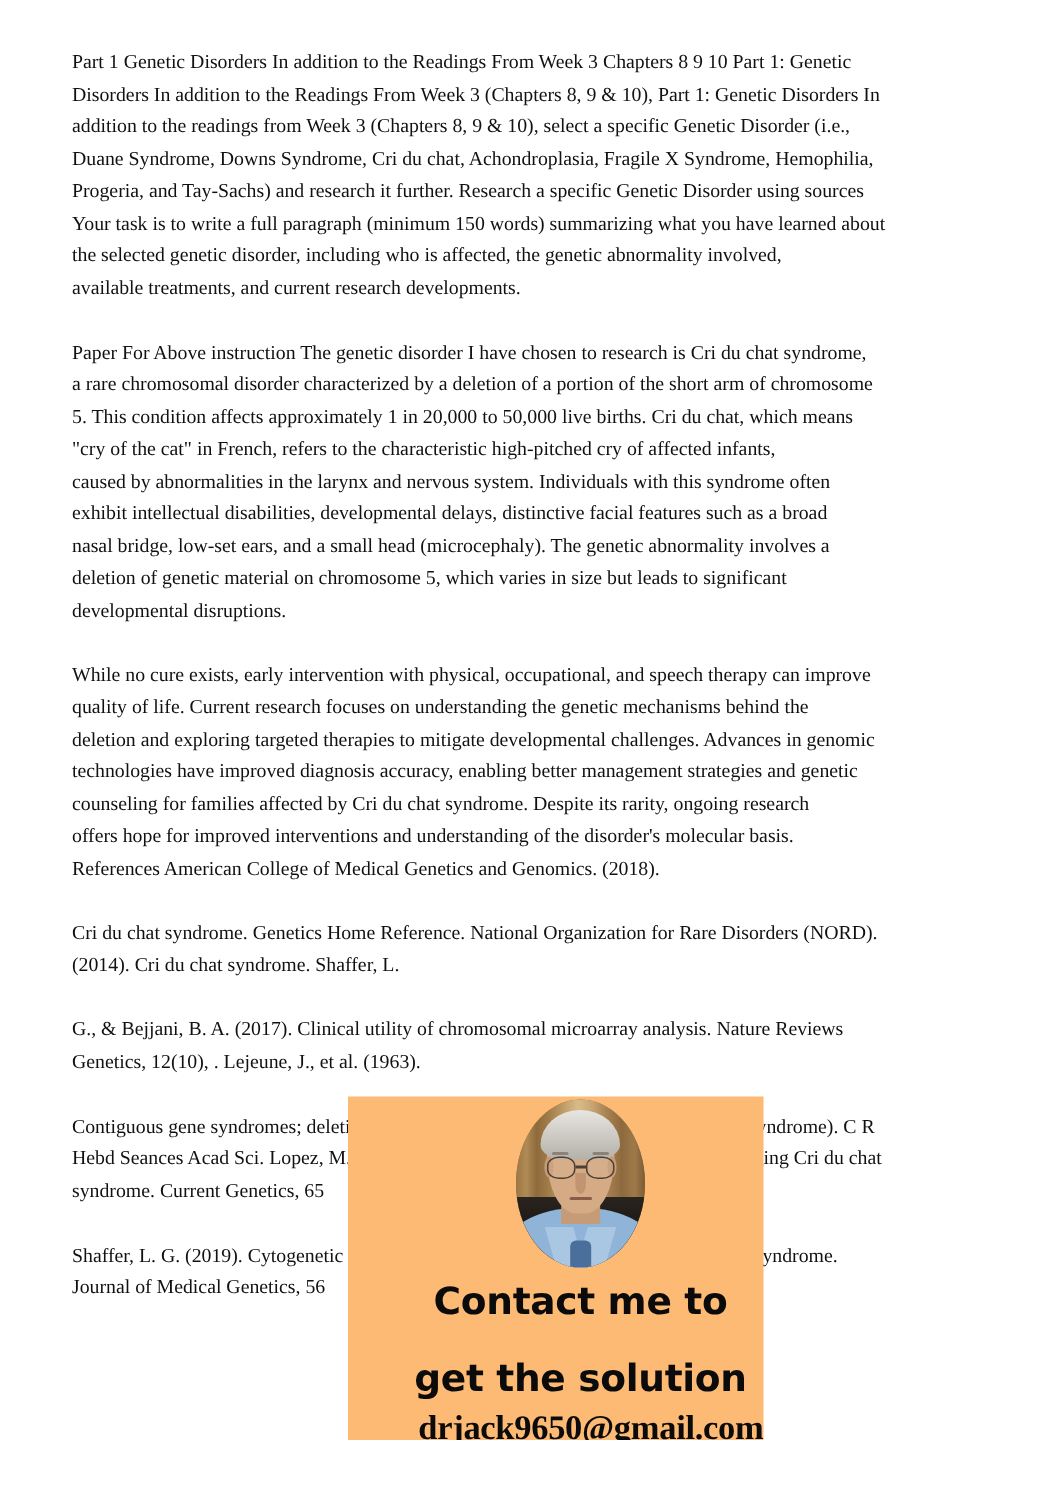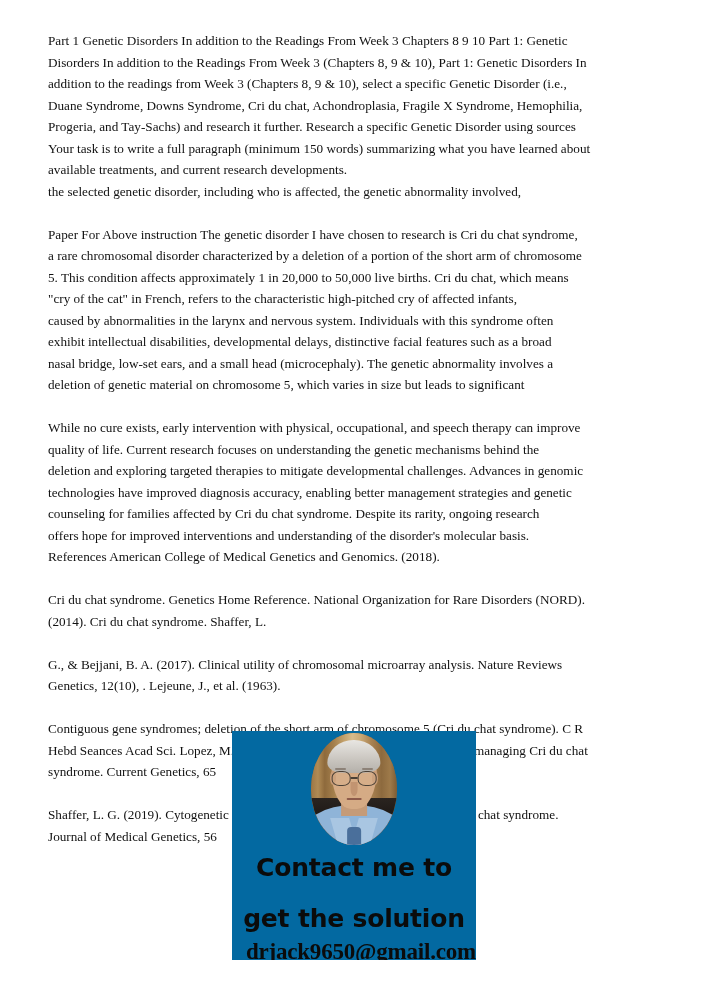--- a/index.html
+++ b/index.html
@@ -251,33 +251,34 @@
 
   <div id="doc-body">
 
     <p class="para">
       <span class="ln">Part 1 Genetic Disorders In addition to the Readings From Week 3 Chapters 8 9 10 Part 1: Genetic</span>
       <span class="ln">Disorders In addition to the Readings From Week 3 (Chapters 8, 9 &amp; 10), Part 1: Genetic Disorders In</span>
       <span class="ln">addition to the readings from Week 3 (Chapters 8, 9 &amp; 10), select a specific Genetic Disorder (i.e.,</span>
       <span class="ln">Duane Syndrome, Downs Syndrome, Cri du chat, Achondroplasia, Fragile X Syndrome, Hemophilia,</span>
       <span class="ln">Progeria, and Tay-Sachs) and research it further. Research a specific Genetic Disorder using sources</span>
       <span class="ln">Your task is to write a full paragraph (minimum 150 words) summarizing what you have learned about</span>
+      <span class="ln">the selected genetic disorder, including who is affected, the genetic abnormality involved,</span>
       <span class="ln">available treatments, and current research developments.</span>
-      <span class="ln">the selected genetic disorder, including who is affected, the genetic abnormality involved,</span>
     </p>
 
     <p class="para">
       <span class="ln">Paper For Above instruction The genetic disorder I have chosen to research is Cri du chat syndrome,</span>
       <span class="ln">a rare chromosomal disorder characterized by a deletion of a portion of the short arm of chromosome</span>
       <span class="ln">5. This condition affects approximately 1 in 20,000 to 50,000 live births. Cri du chat, which means</span>
       <span class="ln">"cry of the cat" in French, refers to the characteristic high-pitched cry of affected infants,</span>
       <span class="ln">caused by abnormalities in the larynx and nervous system. Individuals with this syndrome often</span>
       <span class="ln">exhibit intellectual disabilities, developmental delays, distinctive facial features such as a broad</span>
       <span class="ln">nasal bridge, low-set ears, and a small head (microcephaly). The genetic abnormality involves a</span>
       <span class="ln">deletion of genetic material on chromosome 5, which varies in size but leads to significant</span>
+      <span class="ln">developmental disruptions.</span>
     </p>
 
     <p class="para">
       <span class="ln">While no cure exists, early intervention with physical, occupational, and speech therapy can improve</span>
       <span class="ln">quality of life. Current research focuses on understanding the genetic mechanisms behind the</span>
       <span class="ln">deletion and exploring targeted therapies to mitigate developmental challenges. Advances in genomic</span>
       <span class="ln">technologies have improved diagnosis accuracy, enabling better management strategies and genetic</span>
       <span class="ln">counseling for families affected by Cri du chat syndrome. Despite its rarity, ongoing research</span>
       <span class="ln">offers hope for improved interventions and understanding of the disorder's molecular basis.</span>
       <span class="ln">References American College of Medical Genetics and Genomics. (2018).</span>
@@ -299,21 +300,21 @@
       <span class="ln">syndrome. Current Genetics, 65</span>
     </p>
 
     <p class="para tight">
       <span class="ln">Shaffer, L. G. (2019). Cytogenetic and molecular diagnostic approaches in cri du chat syndrome.</span>
       <span class="ln">Journal of Medical Genetics, 56</span>
     </p>
 
   </div>
 
-  <div id="contact-overlay" style="background: #0369a1; color: rgb(11, 11, 11);">
+  <div id="contact-overlay" style="background: #fdba74; color: rgb(11, 11, 11); padding-left: 33px;">
 
     <div id="portrait">
       <div class="bg-wood"></div>
       <div class="bg-dark"></div>
       <div class="shirt"></div>
       <div class="neck"></div>
       <div class="collar-l"></div>
       <div class="collar-r"></div>
       <div class="tie"></div>
       <div class="head"></div>

